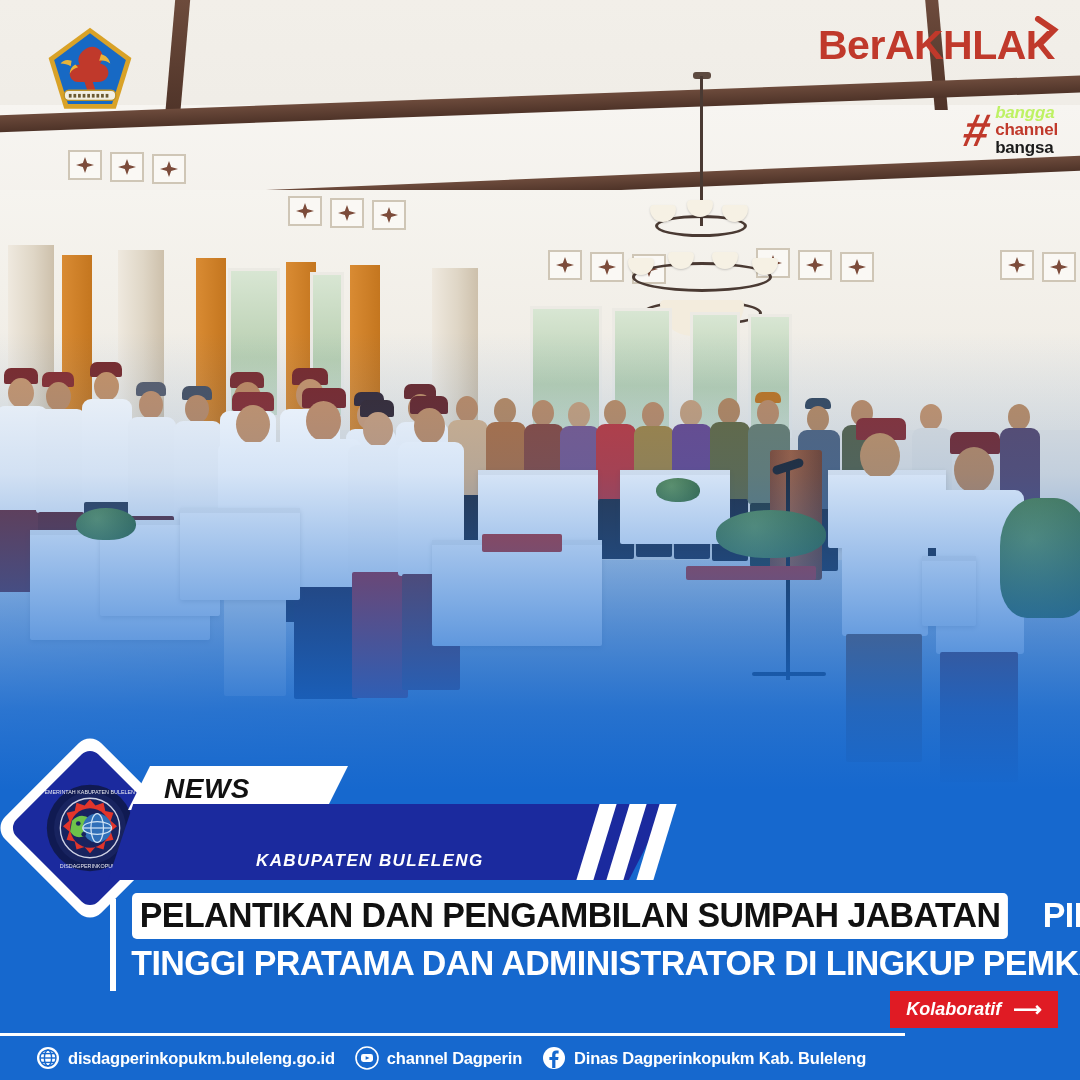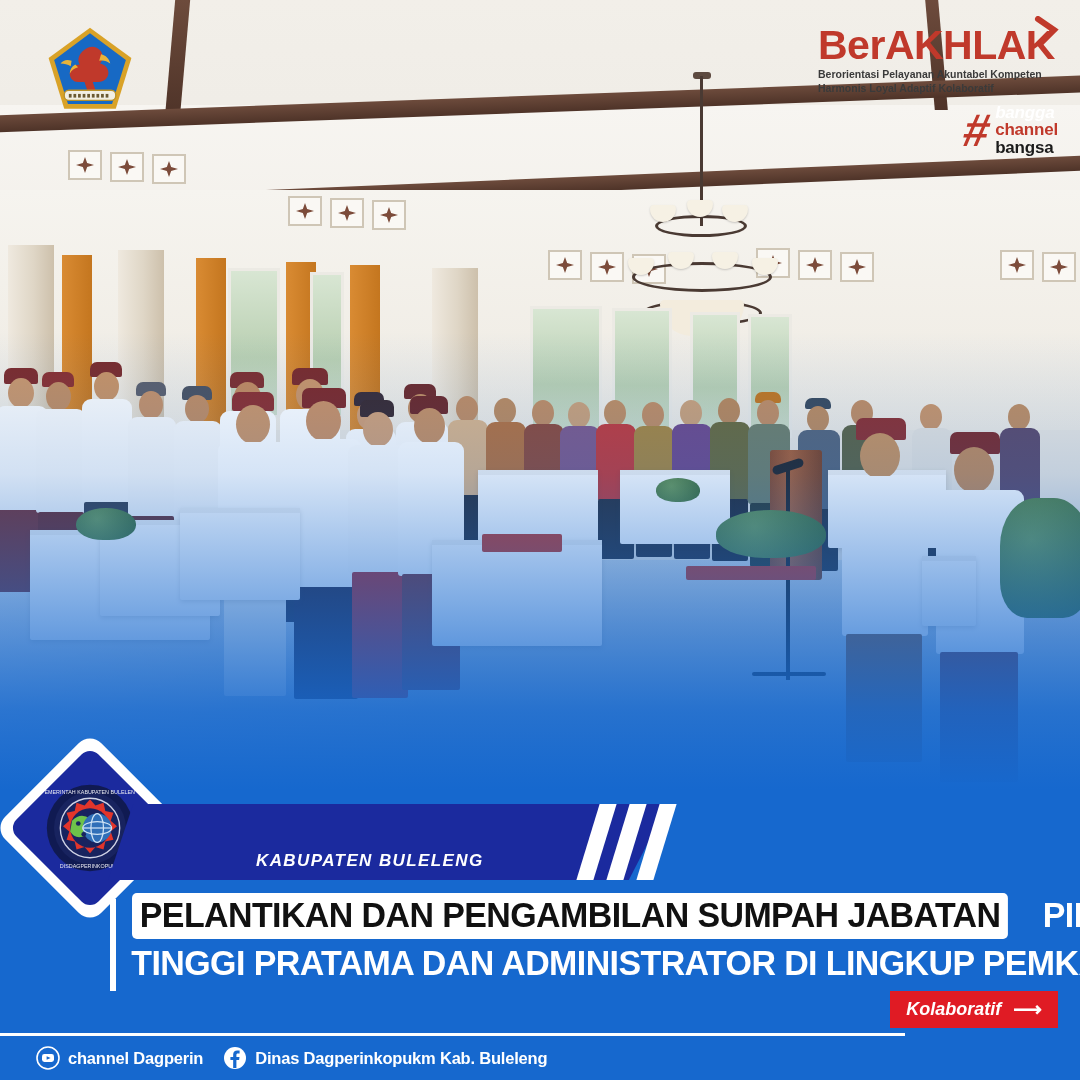--- a/index.html
+++ b/index.html
@@ -132,21 +132,21 @@
   
   .buleleng-emblem { position:absolute; left:44px; top:24px; width:92px; height:92px; }
   .berakhlak { position:absolute; right:22px; top:26px; width:240px; text-align:left; }
   .ber-word { font-size:41px; font-weight:bold; letter-spacing:-.5px; line-height:.95; color:#c0392b; }
   .ber-word .ber { color:#c0392b; }
   .ber-chev { position:absolute; right:-4px; top:-6px; font-size:36px; color:#c0392b; font-weight:bold; }
   .ber-sub { font-size:10.5px; color:#3a3a3a; line-height:1.32; margin-top:3px; font-weight:600; }
   .bangga { position:absolute; right:22px; top:104px; display:flex; align-items:center; gap:6px; }
   .hash { font-size:46px; font-weight:bold; color:#c0392b; line-height:.8; transform:skewX(-12deg); }
   .bangga-txt { font-size:17px; font-weight:bold; line-height:1.02; letter-spacing:-.2px; }
-  .bangga-txt .l1 { color:#ffffff;font-style:italic; }
+  .bangga-txt .l1 { color:#bef264;font-style:italic; }
   .bangga-txt .l2 { color:#c0392b; }
   .bangga-txt .l3 { color:#1b1b1b; }
 
   
   .news-zone { position:absolute; left:0; top:752px; width:1080px; height:135px; }
   .diamond-outer {
     position:absolute; left:22px; top:8px; width:136px; height:136px;
     background:#ffffff; transform:rotate(45deg); border-radius:16px;
   }
   .diamond-inner {
@@ -503,24 +503,20 @@
     </svg>
   </div>
 
   <div class="berakhlak">
     <div style="position:relative;">
       <span class="ber-word"><span class="ber">Ber</span><span>AKHLAK</span></span>
       <svg class="ber-chev" width="26" height="30" viewBox="0 0 26 30" style="position:absolute;right:-2px;top:-10px;">
         <path d="M4 3 L20 14 L7 27" stroke="#c0392b" stroke-width="6" fill="none" stroke-linecap="round"></path>
       </svg>
     </div>
-    <div class="ber-sub">
-      <div>Berorientasi Pelayanan Akuntabel Kompeten</div>
-      <div>Harmonis Loyal Adaptif Kolaboratif</div>
-    </div>
   </div>
 
   <div class="bangga">
     <div class="hash">#</div>
     <div class="bangga-txt">
       <div class="l1">bangga</div>
       <div class="l2">channel</div>
       <div class="l3">bangsa</div>
     </div>
   </div>
@@ -544,20 +540,23 @@
           <ellipse cx="58" cy="50" rx="7" ry="16"></ellipse>
           <line x1="42" y1="50" x2="74" y2="50"></line>
         </g>
         <circle cx="37" cy="45" r="2.6" fill="#18235f"></circle>
         <circle cx="43" cy="57" r="2.6" fill="#18235f"></circle>
         <text x="50" y="12" font-size="6" fill="#e9eaf2" text-anchor="middle" font-family="Liberation Sans">PEMERINTAH KABUPATEN BULELENG</text>
         <text x="50" y="94" font-size="6" fill="#e9eaf2" text-anchor="middle" font-family="Liberation Sans">DISDAGPERINKOPUKM</text>
       </svg>
     </div>
 
+    <div class="news-tab">
+      <span>NEWS</span>
+    </div>
     <div class="name-bar">
       <div class="sub">KABUPATEN BULELENG</div>
     </div>
     <div class="slash s1"></div>
     <div class="slash s2"></div>
     <div class="slash s3"></div>
   </div>
 
   <div class="headline">
     <div class="hl-accent"></div>
@@ -568,20 +567,33 @@
   </div>
 
   <div class="more-btn">
     <span>Kolaboratif</span>
     <span class="more-arrow">⟶</span>
   </div>
 
   <div class="foot-rule"></div>
 
   <div class="foot-row">
+    <div class="foot-item">
+      <svg class="fico" viewBox="0 0 24 24">
+        <circle cx="12" cy="12" r="11" fill="#fff"></circle>
+        <g stroke="#1668CE" stroke-width="1.4" fill="none">
+          <circle cx="12" cy="12" r="8"></circle>
+          <ellipse cx="12" cy="12" rx="3.6" ry="8"></ellipse>
+          <line x1="4" y1="12" x2="20" y2="12"></line>
+          <line x1="5.4" y1="7.6" x2="18.6" y2="7.6"></line>
+          <line x1="5.4" y1="16.4" x2="18.6" y2="16.4"></line>
+        </g>
+      </svg>
+      <span>disdagperinkopukm.buleleng.go.id</span>
+    </div>
 
     <div class="foot-item">
       <svg class="fico" viewBox="0 0 24 24">
         <circle cx="12" cy="12" r="11" fill="none" stroke="#fff" stroke-width="1.6"></circle>
         <rect x="6" y="8" width="12" height="8" rx="2.4" fill="#fff"></rect>
         <polygon points="10.6,10.2 14.6,12 10.6,13.8" fill="#1668CE"></polygon>
       </svg>
       <span>channel Dagperin</span>
     </div>
 

